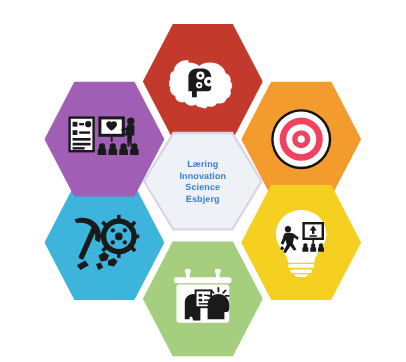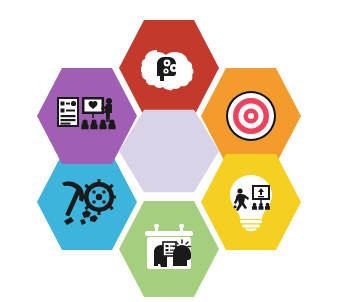--- a/index.html
+++ b/index.html
@@ -239,14 +239,22 @@
         <path fill="#1a1a1a" d="M34.4 32c0-2 1.6-3.2 3.6-3.2s3.6 1.2 3.6 3.2v3.2h-7.2z"></path>
         <circle cx="47" cy="28" r="2.6" fill="#1a1a1a"></circle>
         <path fill="#1a1a1a" d="M43.4 32c0-2 1.6-3.2 3.6-3.2s3.6 1.2 3.6 3.2v3.2h-7.2z"></path>
         <circle cx="56" cy="28" r="2.6" fill="#1a1a1a"></circle>
         <path fill="#1a1a1a" d="M52.4 32c0-2 1.6-3.2 3.6-3.2s3.6 1.2 3.6 3.2v3.2h-7.2z"></path>
       </svg>
     </span>
   </div>
 
   <div class="hex-center" style="background:#d8d3e6"></div>
+  <div class="hex-center-inner">
+    <div class="center-text">
+      <span>Læring</span>
+      <span>Innovation</span>
+      <span>Science</span>
+      <span>Esbjerg</span>
+    </div>
+  </div>
 
 </div>
 
 </body></html>

